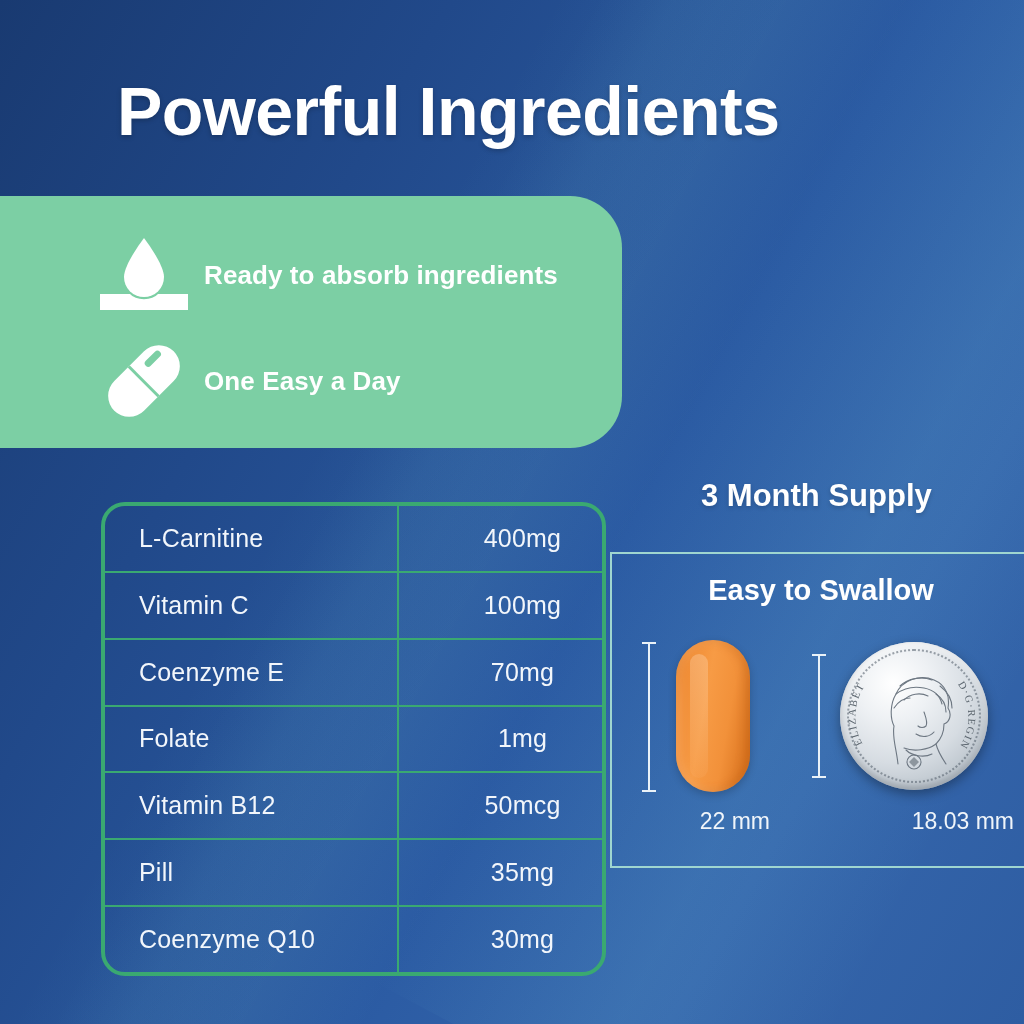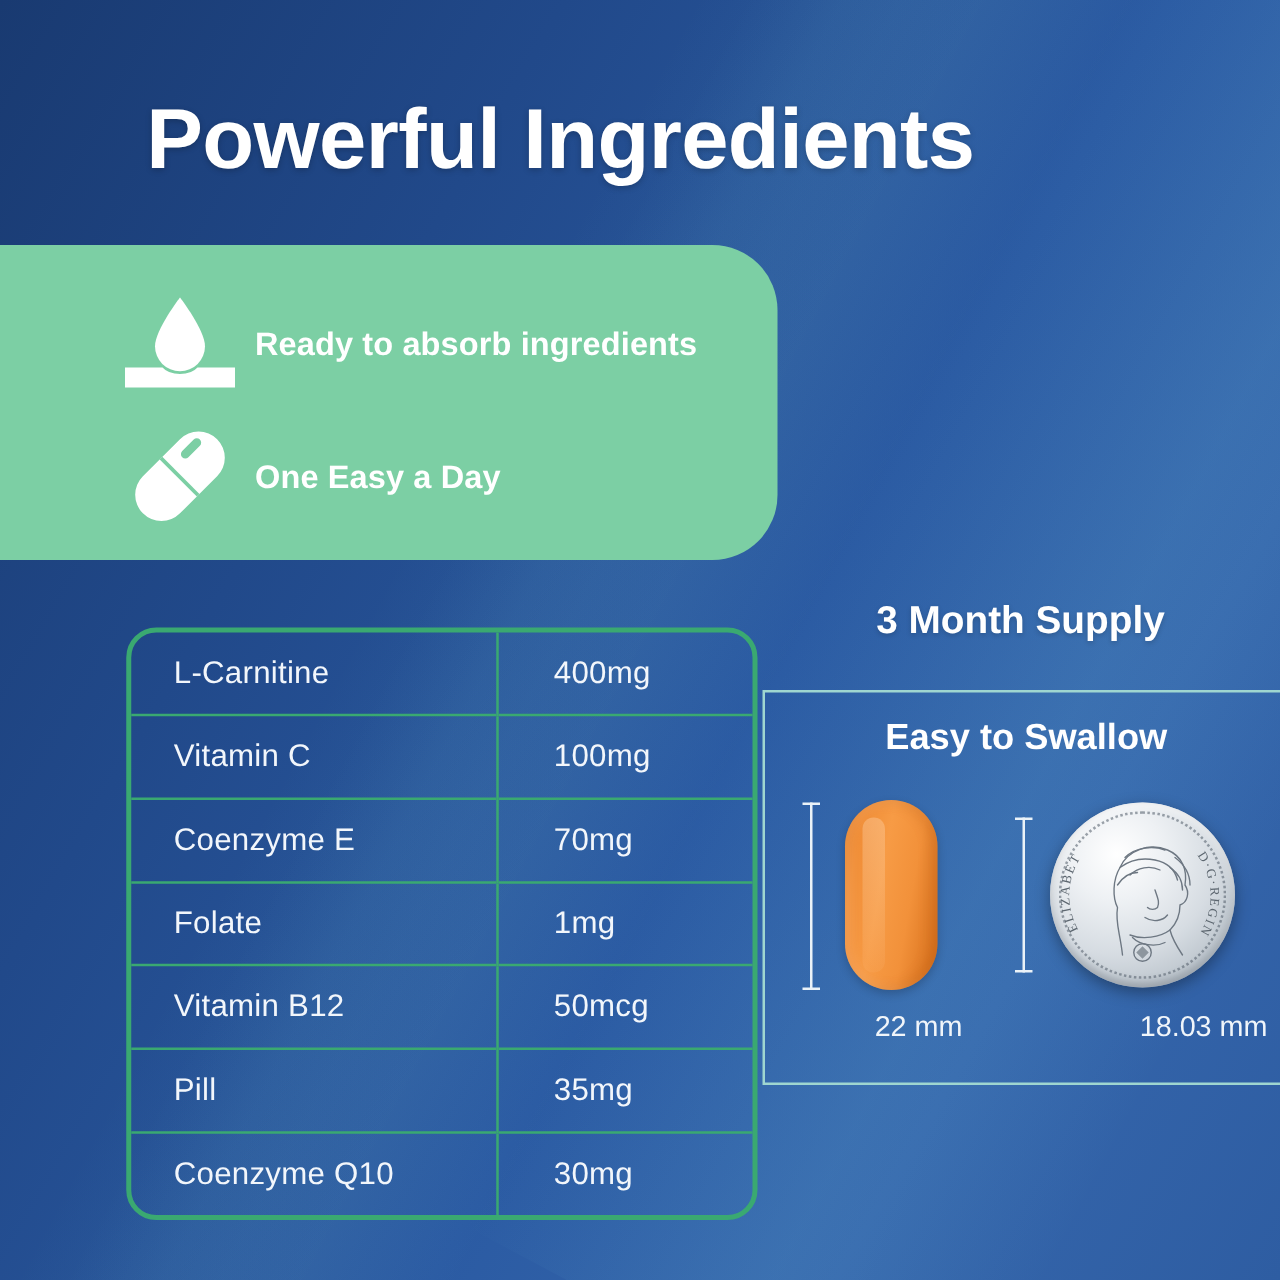--- a/index.html
+++ b/index.html
@@ -57,21 +57,21 @@
   }
   .tbl{
     position:absolute;left:0;top:0;width:100%;height:100%;
     border-collapse:collapse;
   }
   .tbl td{
     color:#f2f6fb;font-size:25px;font-weight:400;
     padding:0 0 0 34px;height:59px;vertical-align:middle;
     letter-spacing:0.2px;
   }
-  .tbl td.amt{padding-left:44px;}
+  .tbl td.amt{padding-left:44px;text-align:center;}
   .tbl tr + tr td{border-top:2px solid #3aa971;}
   .tbl td.name{width:258px;border-right:2px solid #3aa971;}
 
   
   .supply-title{
     position:absolute;left:656px;top:478px;
     font-size:31px;font-weight:bold;color:#ffffff;white-space:nowrap;
     text-shadow:0 2px 4px rgba(0,0,0,0.18);
     margin-left:45px;
   }

